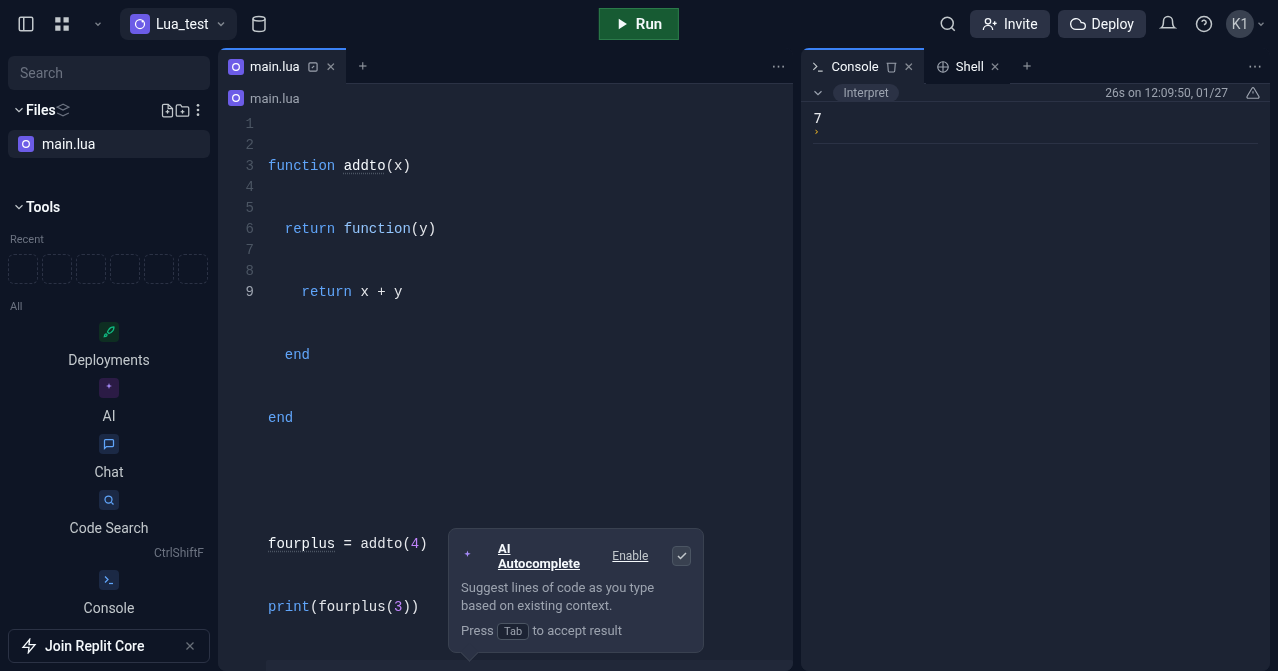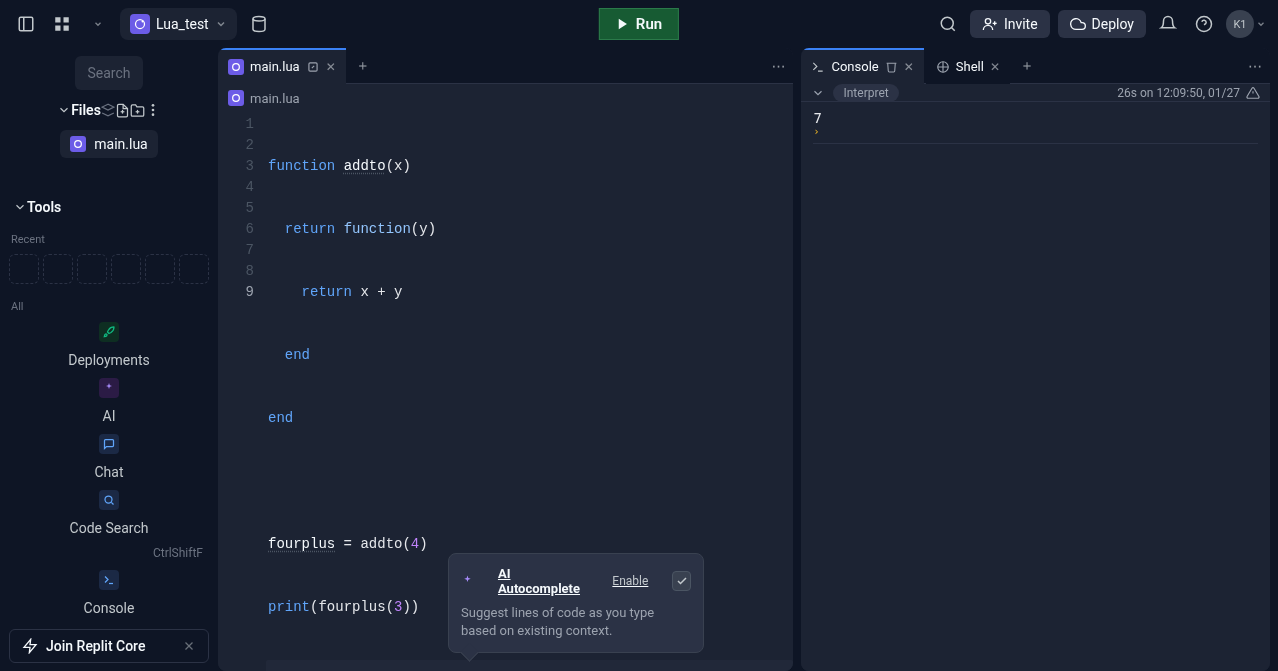--- a/index.html
+++ b/index.html
@@ -61,38 +61,37 @@
   padding: 6px 12px;
   border-radius: 6px;
   cursor: pointer;
   color: #f5f9fc;
 }
 .avatar {
   width: 28px; height: 28px;
   background: #394150;
   border-radius: 50%;
   display: flex; align-items: center; justify-content: center;
-  font-size: 11px;
+  font-size: 14px;
   color: #c2c8cc;
 }
 
 
 .main {
   display: flex;
   height: calc(100% - 48px);
 }
 
 
 .sidebar {
   width: 218px;
   padding: 8px;
   display: flex;
   flex-direction: column;
   gap: 6px;
-  align-items: center;
 }
 .search-box {
   background: #1c2333;
   border-radius: 6px;
   padding: 8px 12px;
   color: #6b7280;
   height: 34px;
   display: flex;
   align-items: center;
 }
@@ -249,21 +248,21 @@
   height: 18px;
   gap: 8px;
 }
 .chip {
   background: #2b3245;
   padding: 2px 10px;
   border-radius: 10px;
   font-size: 12px;
   color: #9ca3af;
 }
-.console-toolbar .right { margin-left: auto; display: flex; gap: 6px; align-items: center; color: #9ca3af; font-size: 12px; }
+.console-toolbar .right { margin-left: auto; display: flex; gap: 18px; align-items: center; color: #9ca3af; font-size: 12px; }
 .console-out {
   flex: 1;
   padding: 8px 12px;
   font-family: "SFMono-Regular", Consolas, monospace;
   font-size: 14px;
   color: #e5e7eb;
   background: #1c2333;
 }
 .console-out hr {
   border: none;
@@ -599,20 +598,25 @@
             </svg>
           <strong>AI Autocomplete</strong>
           <span class="enable">Enable</span>
           <span class="check-toggle">
             <svg width="12" height="12" viewBox="0 0 24 24" fill="none" stroke="#c2c8cc" stroke-width="3">
                 <polyline points="20 6 9 17 4 12"></polyline>
               </svg>
           </span>
         </div>
         <div class="ai-popup-desc">Suggest lines of code as you type based on existing context.</div>
+        <div class="ai-popup-keys">
+          <span>Press</span>
+          <span class="kbd">Tab</span>
+          <span> to accept result</span>
+        </div>
       </div>
     </div>
 
     <div class="panel console-panel">
       <div class="tabbar">
         <div class="tab active">
           <svg width="14" height="14" viewBox="0 0 24 24" fill="none" stroke="#c2c8cc" stroke-width="2">
               <polyline points="4 17 10 11 4 5"></polyline>
               <line x1="12" y1="19" x2="20" y2="19"></line>
             </svg>

